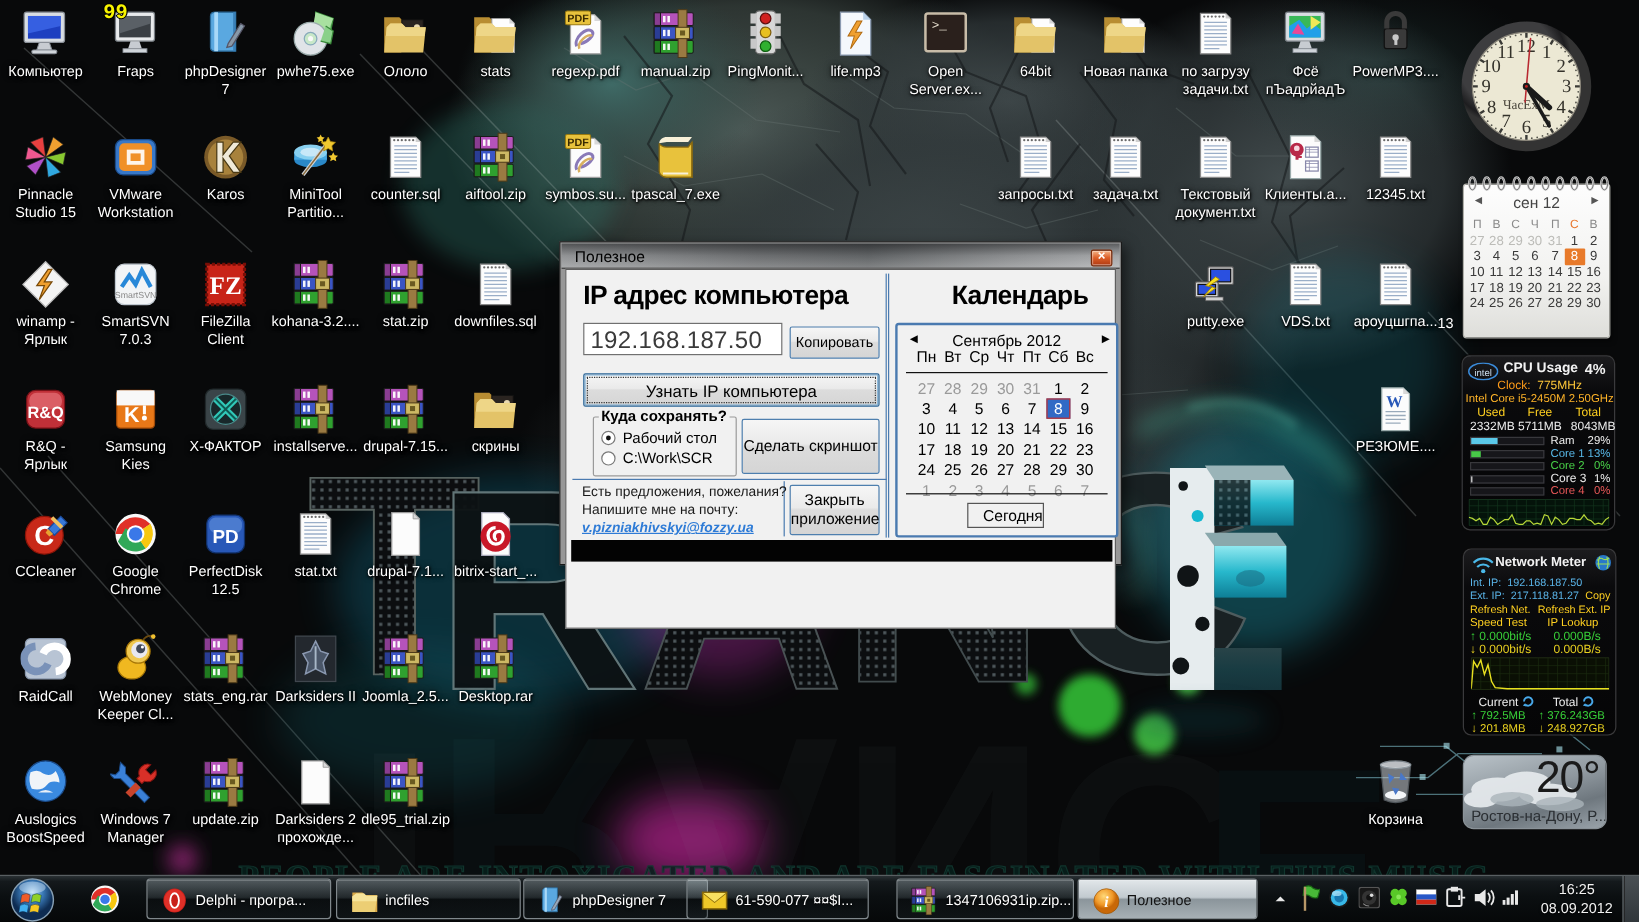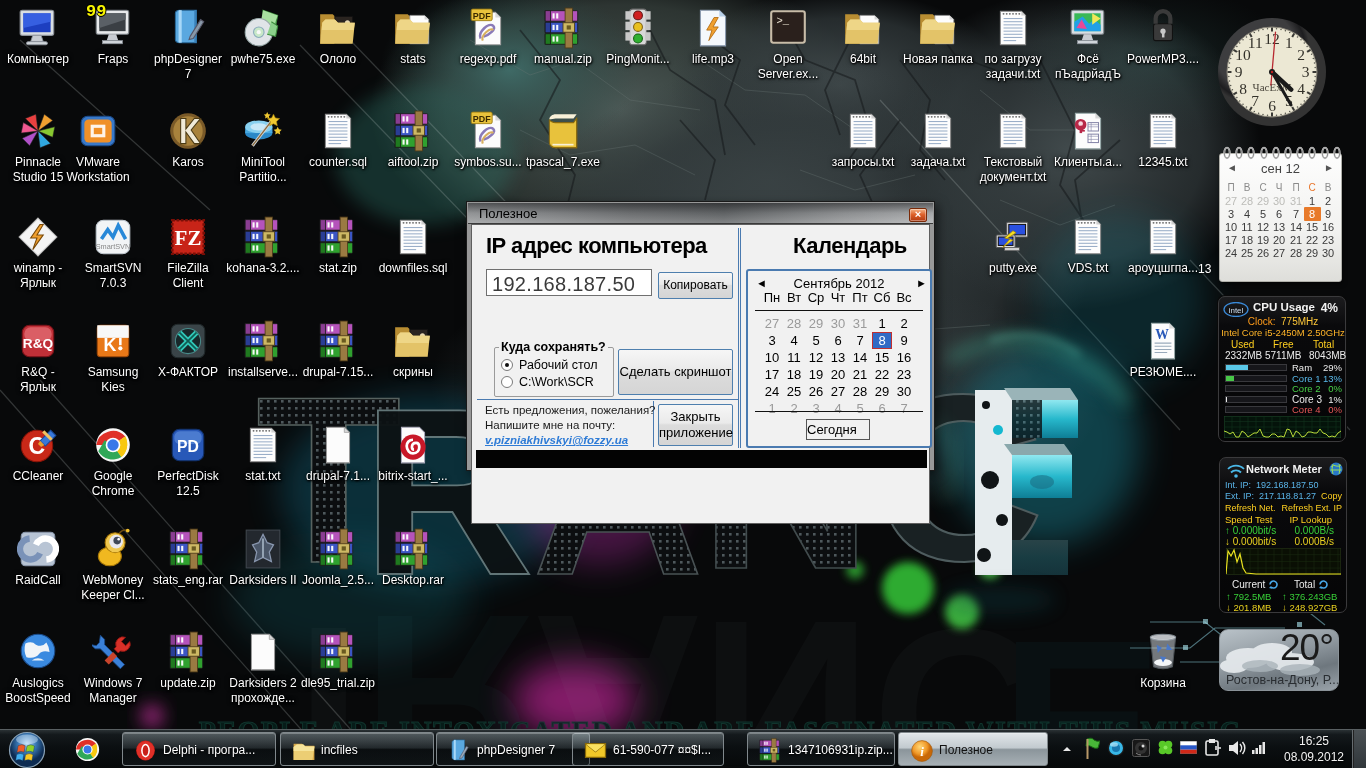--- a/index.html
+++ b/index.html
@@ -397,21 +397,21 @@
         <path d="M20,20 L8,8 l10,-4 z" fill="#e84040"></path>
         <path d="M20,20 L26,4 l8,6 z" fill="#f0a030"></path>
         <path d="M20,20 L36,16 l-2,10 z" fill="#88c830"></path>
         <path d="M20,20 L32,32 l-10,4 z" fill="#30a8e0"></path>
         <path d="M20,20 L12,34 l-7,-7 z" fill="#b050c8"></path>
         <path d="M20,20 L4,22 l2,-10 z" fill="#f05890"></path>
       </g>
     </svg>
     <div class="lbl">Pinnacle<br>Studio 15</div>
   </div>
-<div class="icon" style="left:56px;top:110px;width:84px">
+<div class="icon" style="left:71px;top:110px;width:84px">
     <svg width="42" height="42" viewBox="0 0 40 40">
       <rect x="4" y="6" width="32" height="28" rx="6" fill="#3878c8" stroke="#1a4a88"></rect>
       <rect x="7" y="9" width="26" height="22" rx="4" fill="#f09028"></rect>
       <rect x="13" y="14" width="14" height="12" fill="#fff" opacity="0.9"></rect>
       <rect x="16" y="17" width="8" height="6" fill="#f09028"></rect>
     </svg>
     <div class="lbl">VMware<br>Workstation</div>
   </div>
 <div class="icon" style="left:146px;top:110px;width:84px">
     <svg width="42" height="42" viewBox="0 0 40 40">
@@ -763,20 +763,23 @@
 <div class="abs" style="left:86px;top:2px;z-index:3;font-size:17px;font-weight:bold;color:#f8f400;text-shadow:-1px 0 #000,1px 0 #000,0 -1px #000,0 1px #000;font-family:'Liberation Mono',monospace">99</div>
 <div class="dlg">
 <div class="title">
       <span class="t">Полезное</span>
       <div class="close">×</div>
     </div>
 <div class="client">
  <div class="hdr" style="left:14px;top:8px">IP адрес компьютера</div>
  <div class="abs" style="left:14px;top:44px;width:166px;height:27px;background:#fff;border:1px solid #707070;font-size:20px;color:#3a3a3a;padding:3px 0 0 5px;letter-spacing:0.3px">192.168.187.50</div>
  <div class="btn" style="left:186px;top:47px;width:75px;height:27px;font-size:12px;line-height:25px">Копировать</div>
+ <div class="btn" style="left:14px;top:86px;width:247px;height:28px;font-size:14px;line-height:26px;border:1px solid #2a6496;box-shadow:0 0 0 1px #7ab0d8 inset">
+        <div style="position:absolute;inset:2px;border:1px dotted #333;line-height:22px">Узнать IP компьютера</div>
+      </div>
  <div class="gb" style="left:22px;top:122px;width:120px;height:50px">
         <div class="cap">Куда сохранять?</div>
       </div>
  <div class="radio on" style="left:29px;top:134px"></div>
       <div class="rl" style="left:47px;top:133px">Рабочий стол</div>
  <div class="radio" style="left:29px;top:151px"></div>
       <div class="rl" style="left:47px;top:150px">C:\Work\SCR</div>
  <div class="btn" style="left:146px;top:124px;width:115px;height:46px;font-size:13px;line-height:44px">Сделать скриншот</div>
  <div class="abs" style="left:5px;top:174px;width:262px;border-top:1px solid #4a7ab0"></div>
  <div class="abs" style="left:181px;top:176px;height:46px;border-left:1px solid #4a7ab0"></div>
@@ -833,21 +836,21 @@
         <div class="cd" style="left:146px;top:113px">30</div>
         <div class="cd gy" style="left:14px;top:130px">1</div>
         <div class="cd gy" style="left:36px;top:130px">2</div>
         <div class="cd gy" style="left:58px;top:130px">3</div>
         <div class="cd gy" style="left:80px;top:130px">4</div>
         <div class="cd gy" style="left:102px;top:130px">5</div>
         <div class="cd gy" style="left:124px;top:130px">6</div>
         <div class="cd gy" style="left:146px;top:130px">7</div>
   <div class="abs" style="left:7px;top:39px;width:168px;border-top:1.5px solid #111"></div>
   <div class="abs" style="left:7px;top:140px;width:168px;border-top:1.5px solid #111"></div>
-  <div class="abs" style="left:58px;top:148px;width:64px;height:21px;border:1px solid #555;background:#f1f1f1;text-align:left;font-size:13px;line-height:20px;color:#000">Сегодня</div>
+  <div class="abs" style="left:58px;top:148px;width:64px;height:21px;border:1px solid #555;background:#f1f1f1;text-align:right;font-size:13px;line-height:20px;color:#000">Сегодня</div>
  </div>
  <div class="abs" style="left:4px;top:225px;width:451px;height:18px;background:#030303"></div>
 </div>
 </div>
 <svg class="gadget" style="left:1216px;top:16px" width="112" height="112" viewBox="0 0 112 112">
     <defs>
       <radialGradient id="cring" cx="35%" cy="30%">
         <stop offset="0.75" stop-color="#3d3d3f"></stop>
         <stop offset="0.92" stop-color="#1d1d1f"></stop>
         <stop offset="1" stop-color="#333"></stop>

